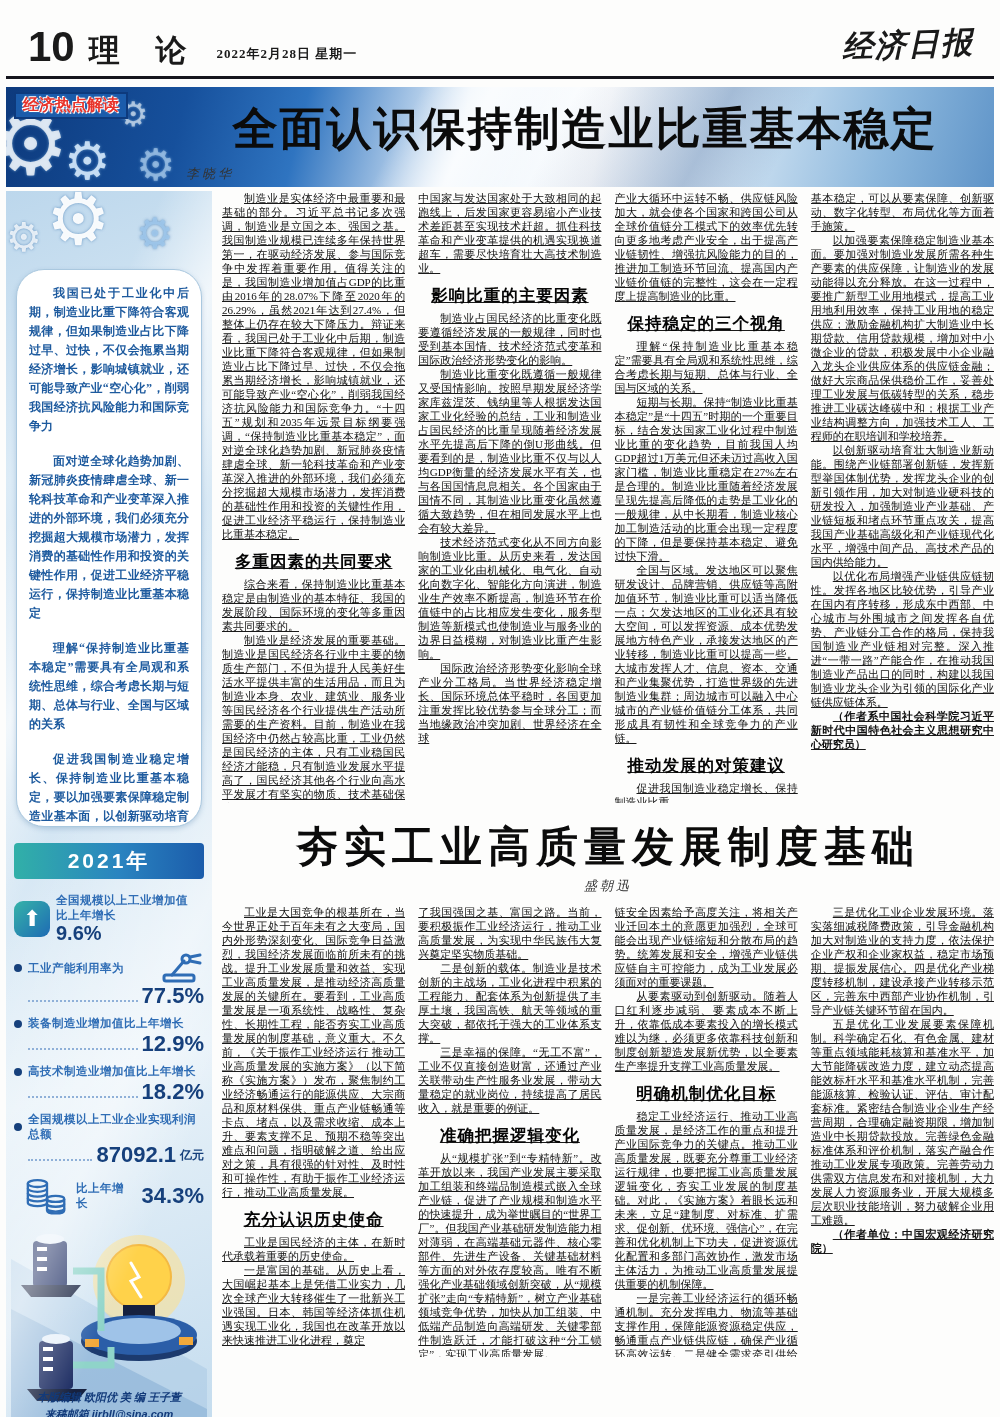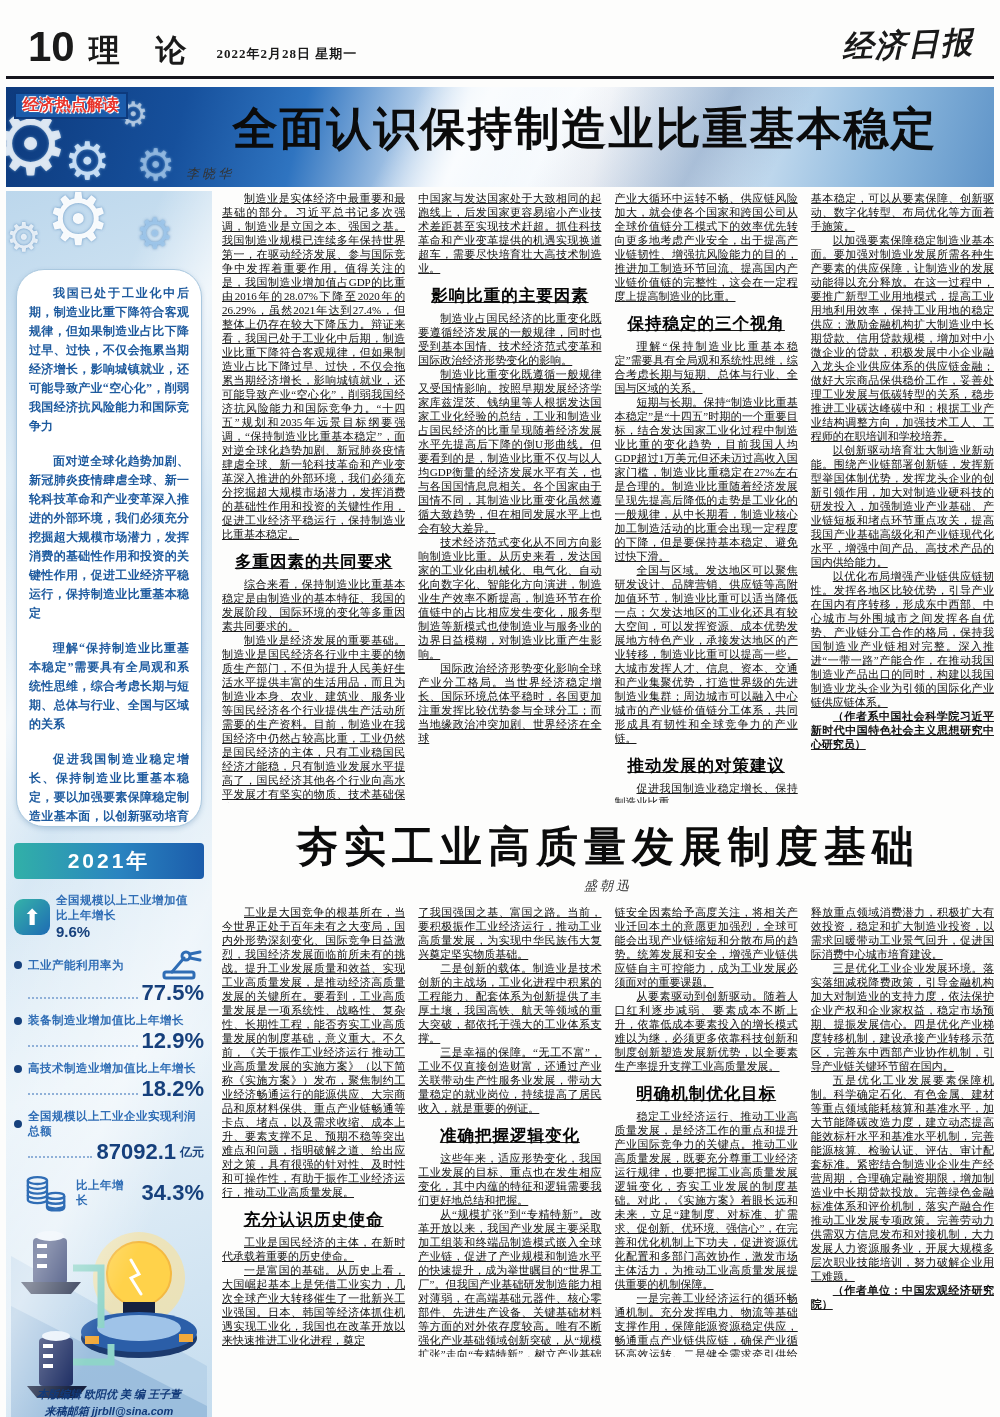--- a/index.html
+++ b/index.html
@@ -116,21 +116,21 @@
 
       <div class="year-band">2021年</div>
 
       <div class="stats">
 
         <div class="stat">
           <div class="stat-top">
             <div class="arrow-badge">⬆</div>
             <div class="stat1-text">
               <span class="s-label">全国规模以上工业增加值</span>
-              <span class="s-label">比上年增长</span><span class="s-val" style="font-size:15px;">9.6%</span>
+              <span class="s-label">比上年增长</span><span class="s-val" style="font-size:20px;">9.6%</span>
             </div>
           </div>
         </div>
 
         <div class="stat">
           <div class="stat-top">
             <span class="dot"></span>
             <span class="s-label">工业产能利用率为</span>
             <svg width="44" height="30" viewBox="0 0 44 30" style="margin-left:auto">
               <g fill="none" stroke="#2f6db5" stroke-width="3" stroke-linecap="round">
@@ -278,32 +278,30 @@
             <p class="body-p">工业是大国竞争的根基所在，当今世界正处于百年未有之大变局，国内外形势深刻变化、国际竞争日益激烈，我国经济发展面临前所未有的挑战。提升工业发展质量和效益、实现工业高质量发展，是推动经济高质量发展的关键所在。要看到，工业高质量发展是一项系统性、战略性、复杂性、长期性工程，能否夯实工业高质量发展的制度基础，意义重大。不久前，《关于振作工业经济运行 推动工业高质量发展的实施方案》（以下简称《实施方案》）发布，聚焦制约工业经济畅通运行的能源供应、大宗商品和原材料保供、重点产业链畅通等卡点、堵点，以及需求收缩、成本上升、要素支撑不足、预期不稳等突出难点和问题，指明破解之道、给出应对之策，具有很强的针对性、及时性和可操作性，有助于振作工业经济运行，推动工业高质量发展。</p>
             <h3 class="col-head">充分认识历史使命</h3>
             <p class="body-p">工业是国民经济的主体，在新时代承载着重要的历史使命。</p>
             <p class="body-p">一是富国的基础。从历史上看，大国崛起基本上是凭借工业实力，几次全球产业大转移催生了一批新兴工业强国。日本、韩国等经济体抓住机遇实现工业化，我国也在改革开放以来快速推进工业化进程，奠定</p>
           </div>
         <div class="col">
             <p class="body-p cont">了我国强国之基、富国之路。当前，要积极振作工业经济运行，推动工业高质量发展，为实现中华民族伟大复兴奠定坚实物质基础。</p>
             <p class="body-p">二是创新的载体。制造业是技术创新的主战场，工业化进程中积累的工程能力、配套体系为创新提供了丰厚土壤，我国高铁、航天等领域的重大突破，都依托于强大的工业体系支撑。</p>
             <p class="body-p">三是幸福的保障。“无工不富”，工业不仅直接创造财富，还通过产业关联带动生产性服务业发展，带动大量稳定的就业岗位，持续提高了居民收入，就是重要的例证。</p>
             <h3 class="col-head">准确把握逻辑变化</h3>
-            <p class="body-p">这些年来，适应形势变化，我国工业发展的目标、重点也在发生相应变化，其中内蕴的特征和逻辑需要我们更好地总结和把握。</p>
             <p class="body-p">从“规模扩张”到“专精特新”。改革开放以来，我国产业发展主要采取加工组装和终端品制造模式嵌入全球产业链，促进了产业规模和制造水平的快速提升，成为举世瞩目的“世界工厂”。但我国产业基础研发制造能力相对薄弱，在高端基础元器件、核心零部件、先进生产设备、关键基础材料等方面的对外依存度较高。唯有不断强化产业基础领域创新突破，从“规模扩张”走向“专精特新”，树立产业基础领域竞争优势，加快从加工组装、中低端产品制造向高端研发、关键零部件制造跃迁，才能打破这种“分工锁定”，实现工业高质量发展。</p>
           </div>
         <div class="col">
             <p class="body-p cont">链安全因素给予高度关注，将相关产业迁回本土的意愿更加强烈，全球可能会出现产业链缩短和分散布局的趋势。统筹发展和安全，增强产业链供应链自主可控能力，成为工业发展必须面对的重要课题。</p>
             <p class="body-p">从要素驱动到创新驱动。随着人口红利逐步减弱、要素成本不断上升，依靠低成本要素投入的增长模式难以为继，必须更多依靠科技创新和制度创新塑造发展新优势，以全要素生产率提升支撑工业高质量发展。</p>
             <h3 class="col-head">明确机制优化目标</h3>
             <p class="body-p">稳定工业经济运行、推动工业高质量发展，是经济工作的重点和提升产业国际竞争力的关键点。推动工业高质量发展，既要充分尊重工业经济运行规律，也要把握工业高质量发展逻辑变化，夯实工业发展的制度基础。对此，《实施方案》着眼长远和未来，立足“建制度、对标准、扩需求、促创新、优环境、强信心”，在完善和优化机制上下功夫，促进资源优化配置和多部门高效协作，激发市场主体活力，为推动工业高质量发展提供重要的机制保障。</p>
             <p class="body-p">一是完善工业经济运行的循环畅通机制。充分发挥电力、物流等基础支撑作用，保障能源资源稳定供应，畅通重点产业链供应链，确保产业循环高效运转。二是健全需求牵引供给的扩大内需机制。发挥消费的基础性作用和投资的关键性作用，积极</p>
           </div>
         <div class="col">
-            <p class="body-p cont">释放重点领域消费潜力，积极扩大有效投资，稳定和扩大制造业投资，以需求回暖带动工业景气回升，促进国际消费中心城市培育建设。</p>
             <p class="body-p">三是优化工业企业发展环境。落实落细减税降费政策，引导金融机构加大对制造业的支持力度，依法保护企业产权和企业家权益，稳定市场预期、提振发展信心。四是优化产业梯度转移机制，建设承接产业转移示范区，完善东中西部产业协作机制，引导产业链关键环节留在国内。</p>
             <p class="body-p">五是优化工业发展要素保障机制。科学确定石化、有色金属、建材等重点领域能耗核算和基准水平，加大节能降碳改造力度，建立动态提高能效标杆水平和基准水平机制，完善能源核算、检验认证、评估、审计配套标准。紧密结合制造业企业生产经营周期，合理确定融资期限，增加制造业中长期贷款投放。完善绿色金融标准体系和评价机制，落实产融合作推动工业发展专项政策。完善劳动力供需双方信息发布和对接机制，大力发展人力资源服务业，开展大规模多层次职业技能培训，努力破解企业用工难题。</p>
             <p class="body-p credit">（作者单位：中国宏观经济研究院）</p>
           </div>
       </div>
     </main>
   </div>
 </div>
 
 </body></html>

